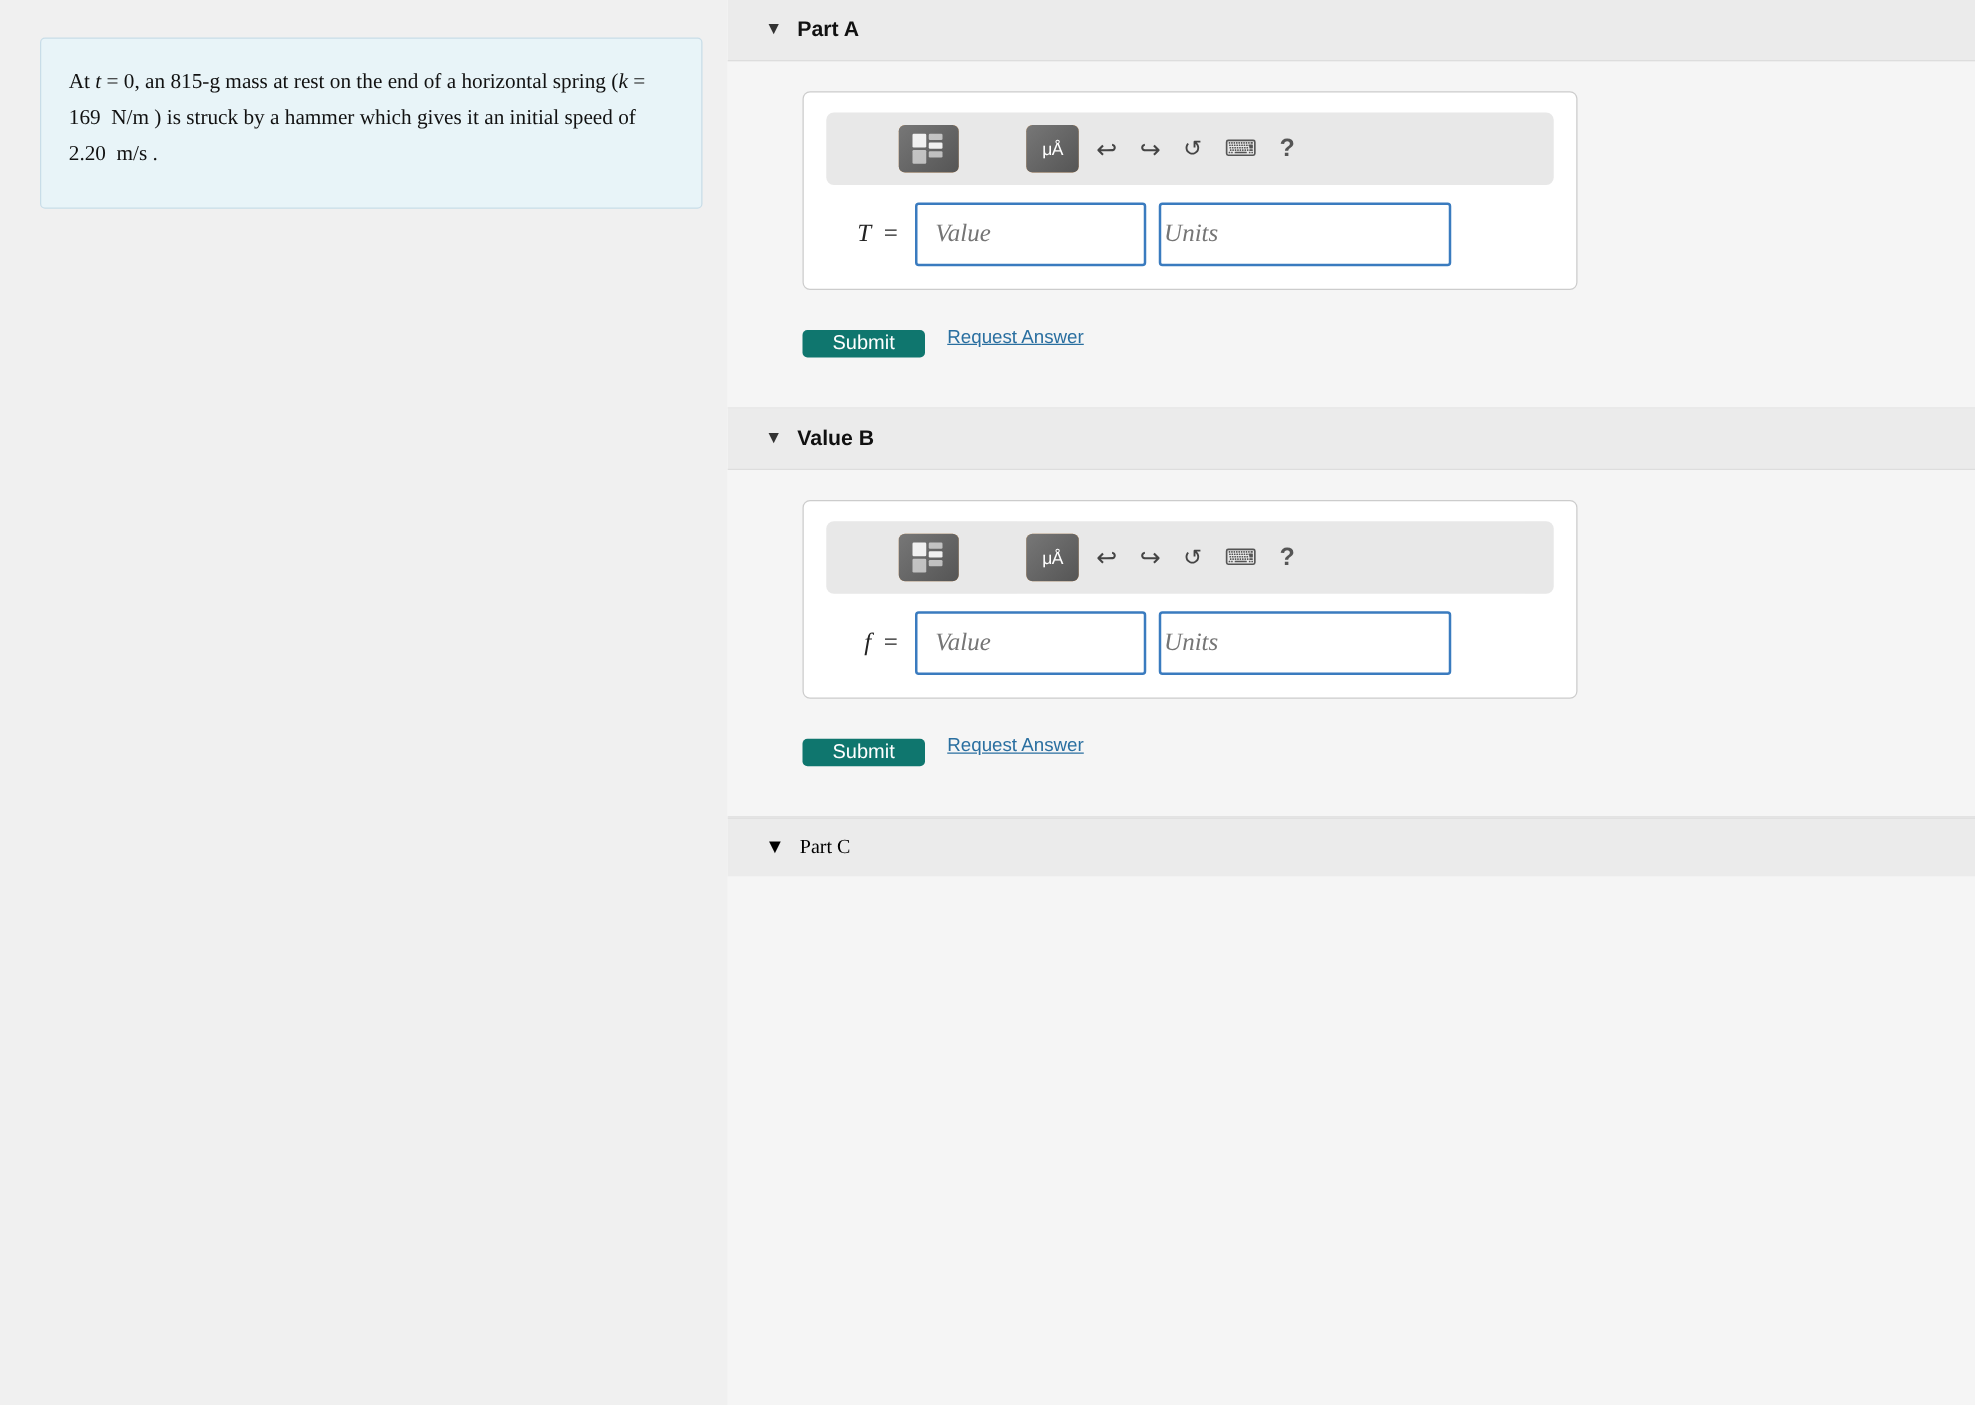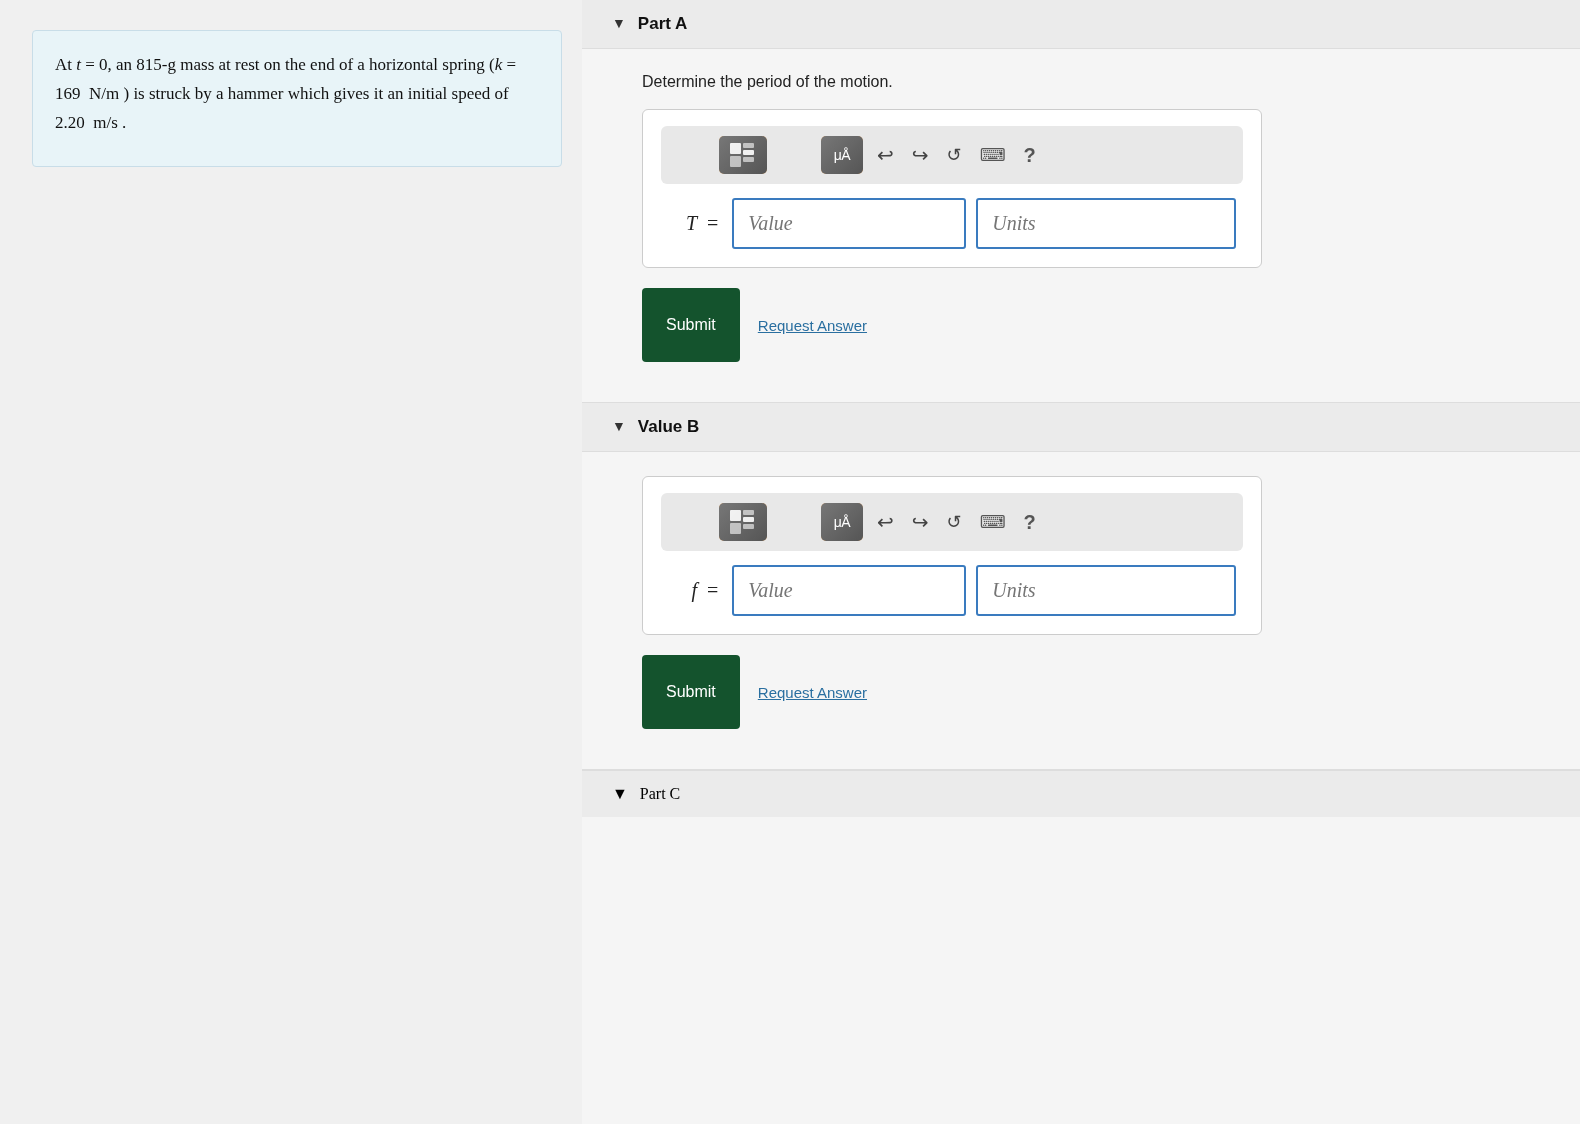--- a/index.html
+++ b/index.html
@@ -195,56 +195,57 @@
     }
 
     .value-input {
       border: 2px solid #3a7bbf;
       border-radius: 3px;
       padding: 12px 14px;
       font-size: 20px;
       font-style: italic;
       color: #bbb;
       font-family: Georgia, serif;
+      width: 185px;
+      outline: none;
+      background: #fff;
+    }
+
+    .units-input {
+      border: 2px solid #3a7bbf;
+      border-radius: 3px;
+      padding: 12px 2px;
+      font-size: 20px;
+      font-style: italic;
+      color: #bbb;
+      font-family: Georgia, serif;
       width: 234px;
       outline: none;
       background: #fff;
     }
 
-    .units-input {
-      border: 2px solid #3a7bbf;
-      border-radius: 3px;
-      padding: 12px 14px;
-      font-size: 20px;
-      font-style: italic;
-      color: #bbb;
-      font-family: Georgia, serif;
-      width: 260px;
-      outline: none;
-      background: #fff;
-    }
-
     
     .action-row {
       display: flex;
       align-items: center;
       gap: 18px;
       margin-top: 20px;
     }
 
     .submit-btn {
-      background: #14532d;
+      background: #0f766e;
       color: #fff;
       border: none;
       border-radius: 4px;
-      padding: 28px 24px;
+      padding: 2px 24px;
       font-size: 16px;
       font-family: Arial, sans-serif;
       cursor: pointer;
       font-weight: 500;
+      margin-top: 12px;
     }
 
     .request-link {
       color: #2a6fa0;
       font-size: 15px;
       font-family: Arial, sans-serif;
       text-decoration: underline;
       cursor: pointer;
       background: none;
       border: none;
@@ -283,21 +284,20 @@
 
 <div class="right-panel">
 
   <div class="part-section">
     <div class="part-header">
       <span class="arrow-icon">▼</span>
       <span class="part-label">Part A</span>
     </div>
 
     <div class="part-content">
-      <div class="part-description">Determine the period of the motion.</div>
 
       <div class="answer-box">
 
         <div class="toolbar">
           <button class="toolbar-btn">
             <div class="toolbar-btn-grid">
               <svg class="grid-icon-svg" viewBox="0 0 30 28" fill="white">
                 <rect x="2" y="2" width="11" height="11" rx="1" fill="white" opacity="0.9"></rect>
                 <rect x="15" y="2" width="11" height="5" rx="1" fill="white" opacity="0.6"></rect>
                 <rect x="2" y="15" width="11" height="11" rx="1" fill="white" opacity="0.6"></rect>

